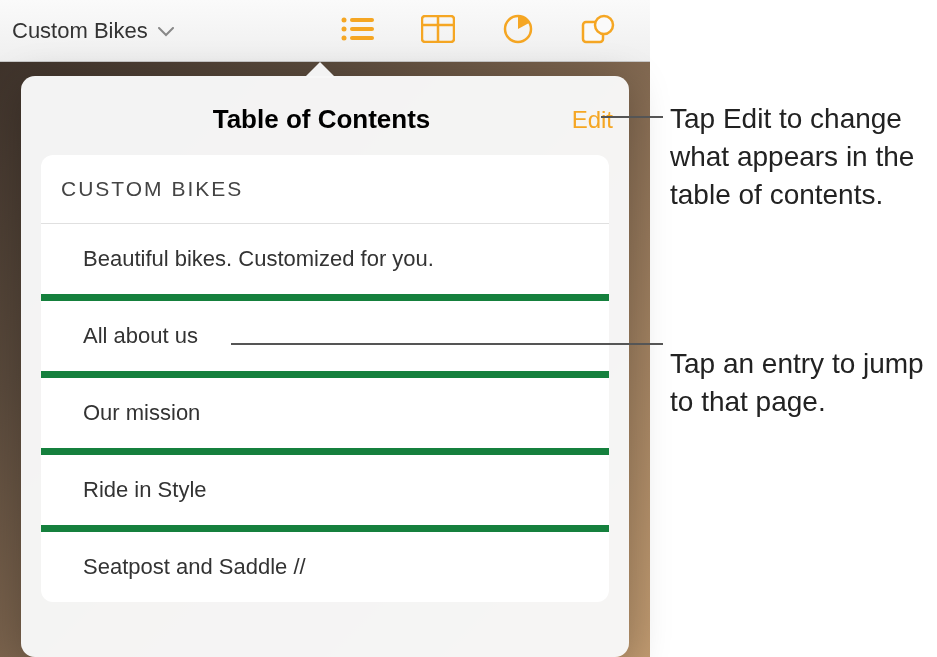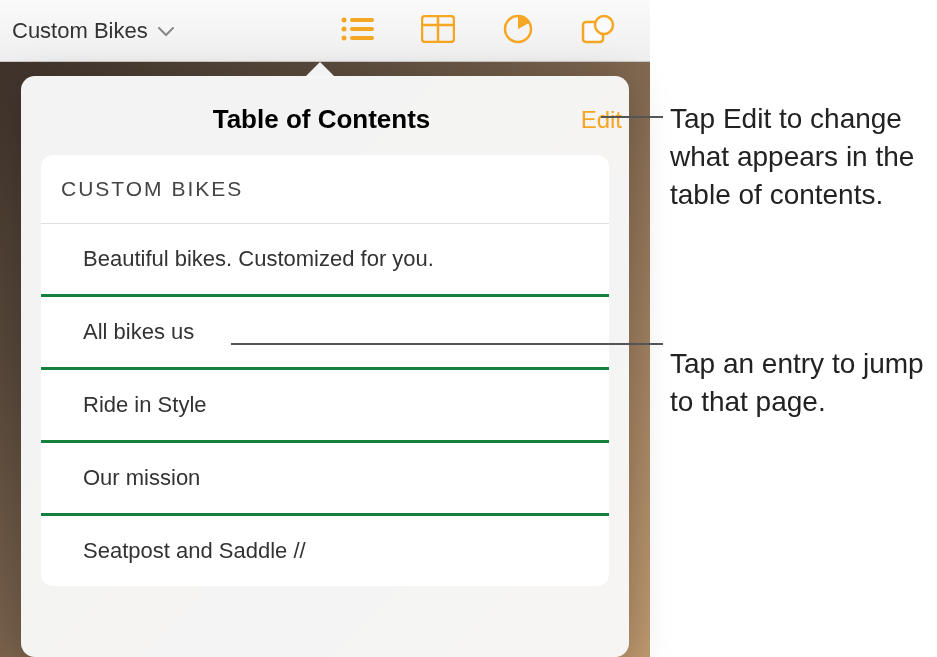--- a/index.html
+++ b/index.html
@@ -85,21 +85,21 @@
       text-align: center;
       padding: 28px 7px 20px 0;
     }
     .popover-title {
       font-size: 26px;
       font-weight: 600;
       color: #000;
     }
     .edit-btn {
       position: absolute;
-      right: 7px;
+      right: 16px;
       top: 30px;
       font-size: 24px;
       color: #f5a623;
       font-weight: 400;
       cursor: pointer;
     }
     .toc-container {
       margin: 0 20px;
       background: #fff;
       border-radius: 12px;
@@ -112,21 +112,21 @@
       color: #444;
       font-weight: 400;
       border-bottom: 1px solid #e0e0e0;
       cursor: pointer;
     }
     .toc-item {
       padding: 22px 20px 22px 42px;
       font-size: 22px;
       color: #333;
       font-weight: 400;
-      border-bottom: 3px solid #15803d;
+      border-bottom: 7px solid #15803d;
       cursor: pointer;
     }
     .toc-item:last-child {
       border-bottom: none;
     }
     .callout {
       position: absolute;
       font-size: 28px;
       color: #222;
       line-height: 1.35;
@@ -214,23 +214,23 @@
 
 <div class="popover">
   <div class="popover-arrow"></div>
   <div class="popover-header">
     <span class="popover-title">Table of Contents</span>
     <span class="edit-btn">Edit</span>
   </div>
   <div class="toc-container">
     <div class="toc-section-header">CUSTOM  BIKES</div>
     <div class="toc-item">Beautiful bikes. Customized for you.</div>
-    <div class="toc-item">All bikes us</div>
+    <div class="toc-item">All about us</div>
+    <div class="toc-item">Our mission</div>
     <div class="toc-item">Ride in Style</div>
-    <div class="toc-item">Our mission</div>
     <div class="toc-item">Seatpost and Saddle //</div>
   </div>
 </div>
 
 <div class="callout-line line-1"></div>
 <div class="callout callout-1">Tap Edit to change what appears in the table of contents.</div>
 
 <div class="callout-line line-2"></div>
 <div class="callout callout-2">Tap an entry to jump to that page.</div>
 

